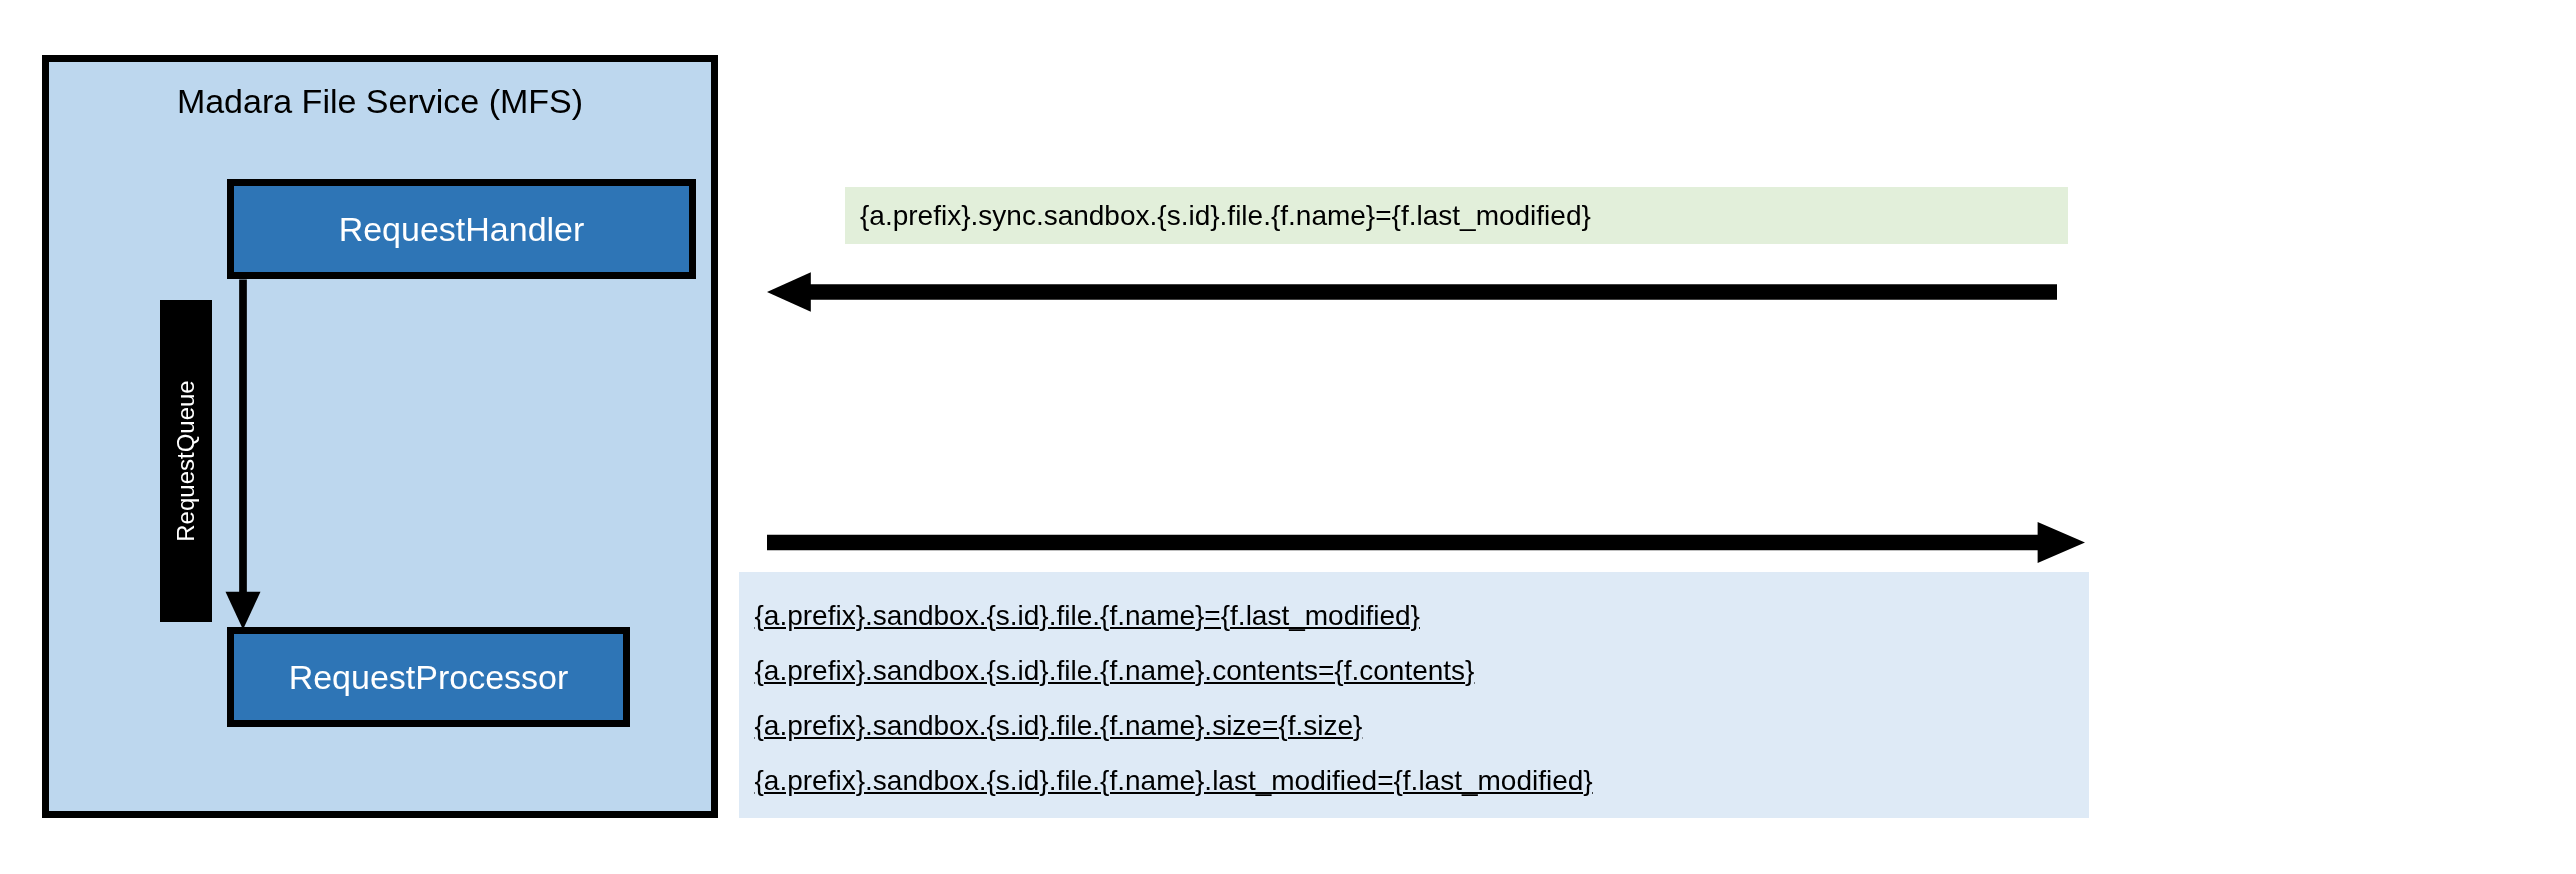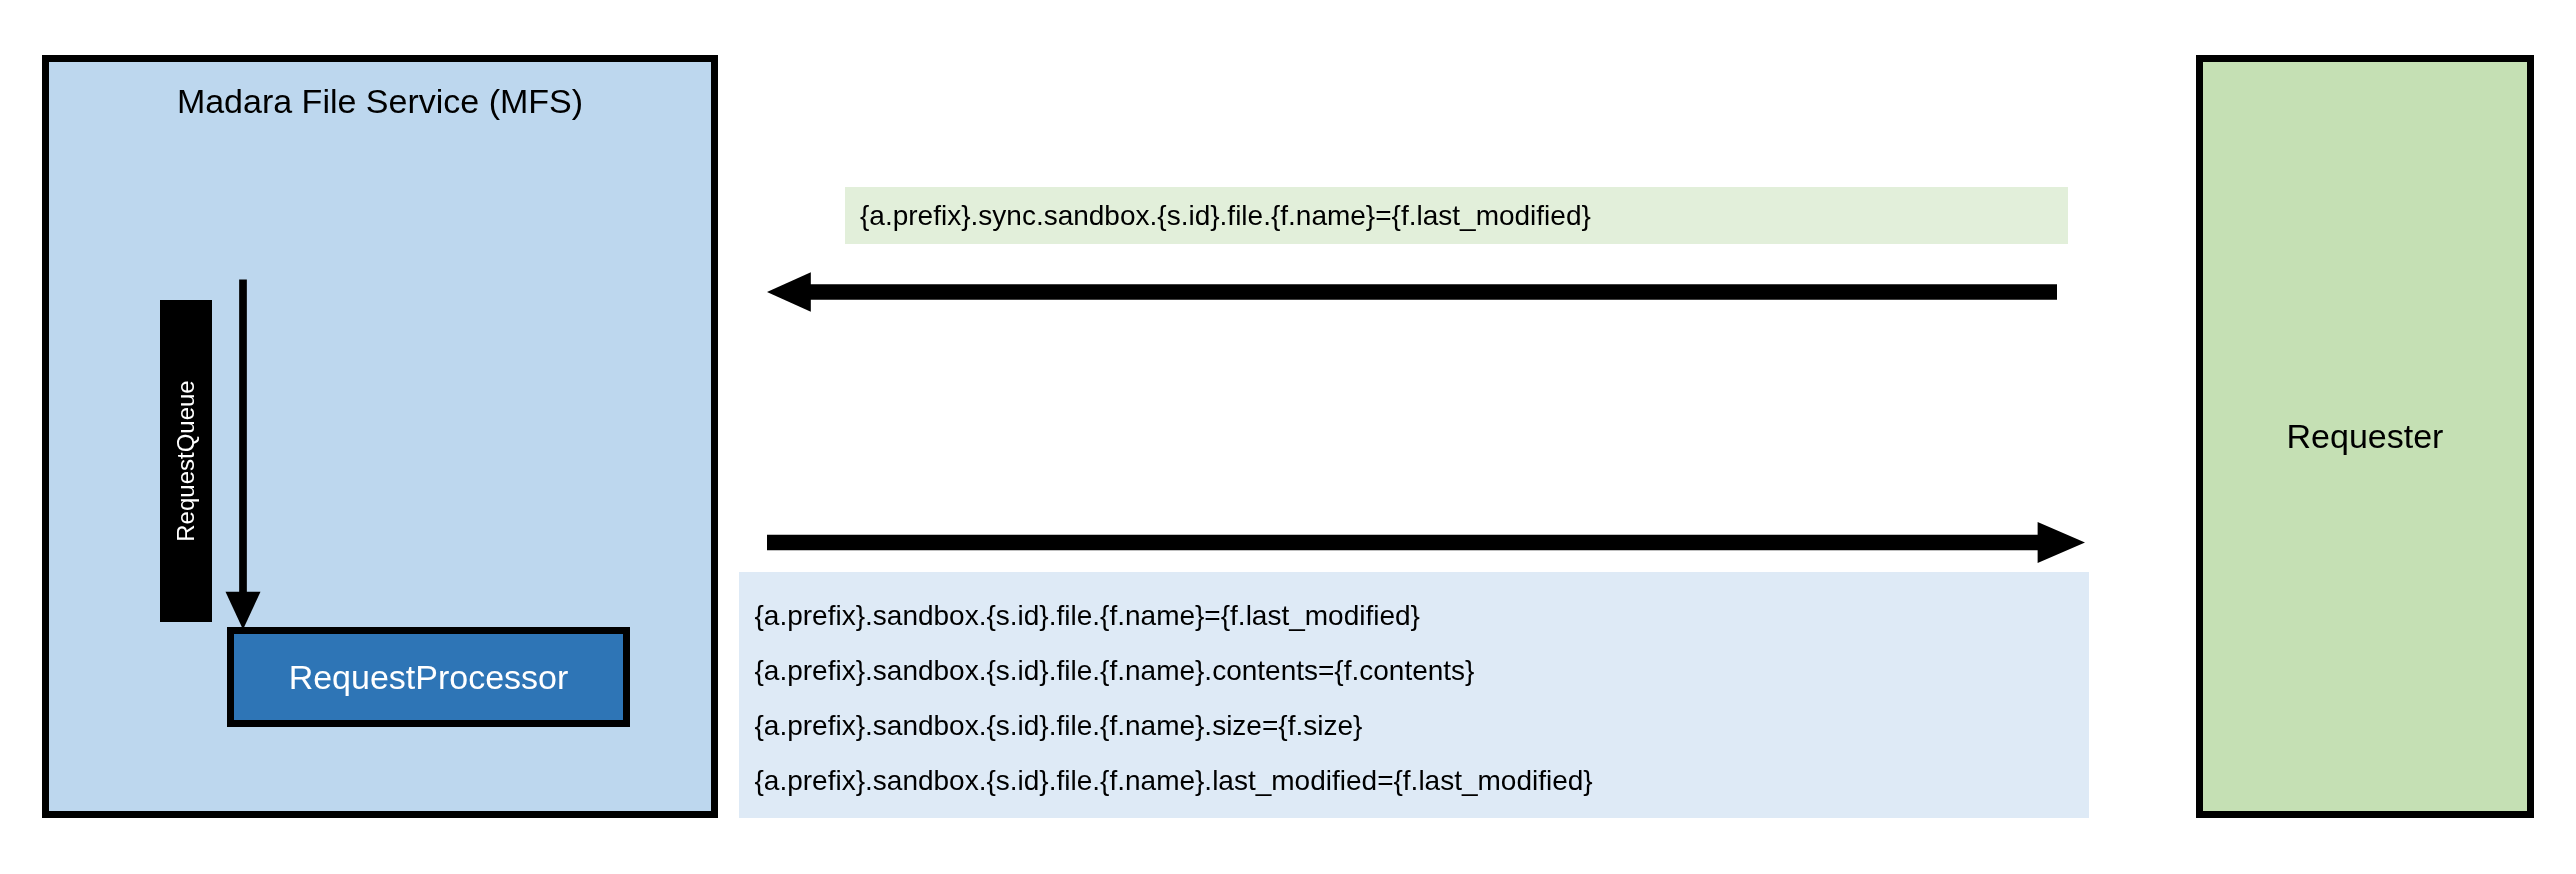--- a/index.html
+++ b/index.html
@@ -138,20 +138,21 @@
     color: #000000;
     white-space: nowrap;
   }
   .response-panel {
     left: 739px;
     top: 572px;
     width: 1350px;
     height: 246px;
     background: #DEEAF6;
     padding: 15.5px 0 0 15.5px;
+    text-decoration: underline;
   }
   .response-panel .msg-line {
     font-size: 28px;
     color: #000000;
     white-space: nowrap;
     line-height: 55px;
   }
 
   
   .requester-box {
@@ -174,20 +175,23 @@
   }
 </style>
 </head>
 <body>
 
 <div id="canvas">
 
   <div class="mfs-container">
     <div class="mfs-title">Madara File Service (MFS)</div>
 
+    <div class="component-box request-handler">
+      <span class="component-label">RequestHandler</span>
+    </div>
 
     <div class="request-queue">
       <span class="queue-label">RequestQueue</span>
     </div>
 
     <svg class="queue-arrow" viewBox="0 0 60 500">
       <line x1="30" y1="0" x2="30" y2="462" stroke="#000000" stroke-width="11"></line>
       <polygon points="30,500 5,446 55,446" fill="#000000"></polygon>
     </svg>
 
@@ -210,18 +214,15 @@
     <polygon points="1865,29 1798,0 1798,58" fill="#000000"></polygon>
   </svg>
 
   <div class="msg-panel response-panel">
     <div class="msg-line">{a.prefix}.sandbox.{s.id}.file.{f.name}={f.last_modified}</div>
     <div class="msg-line">{a.prefix}.sandbox.{s.id}.file.{f.name}.contents={f.contents}</div>
     <div class="msg-line">{a.prefix}.sandbox.{s.id}.file.{f.name}.size={f.size}</div>
     <div class="msg-line">{a.prefix}.sandbox.{s.id}.file.{f.name}.last_modified={f.last_modified}</div>
   </div>
 
-  <div class="requester-box">
-    <span class="requester-label">Requester</span>
-  </div>
 
 </div>
 
 
 </body></html>

